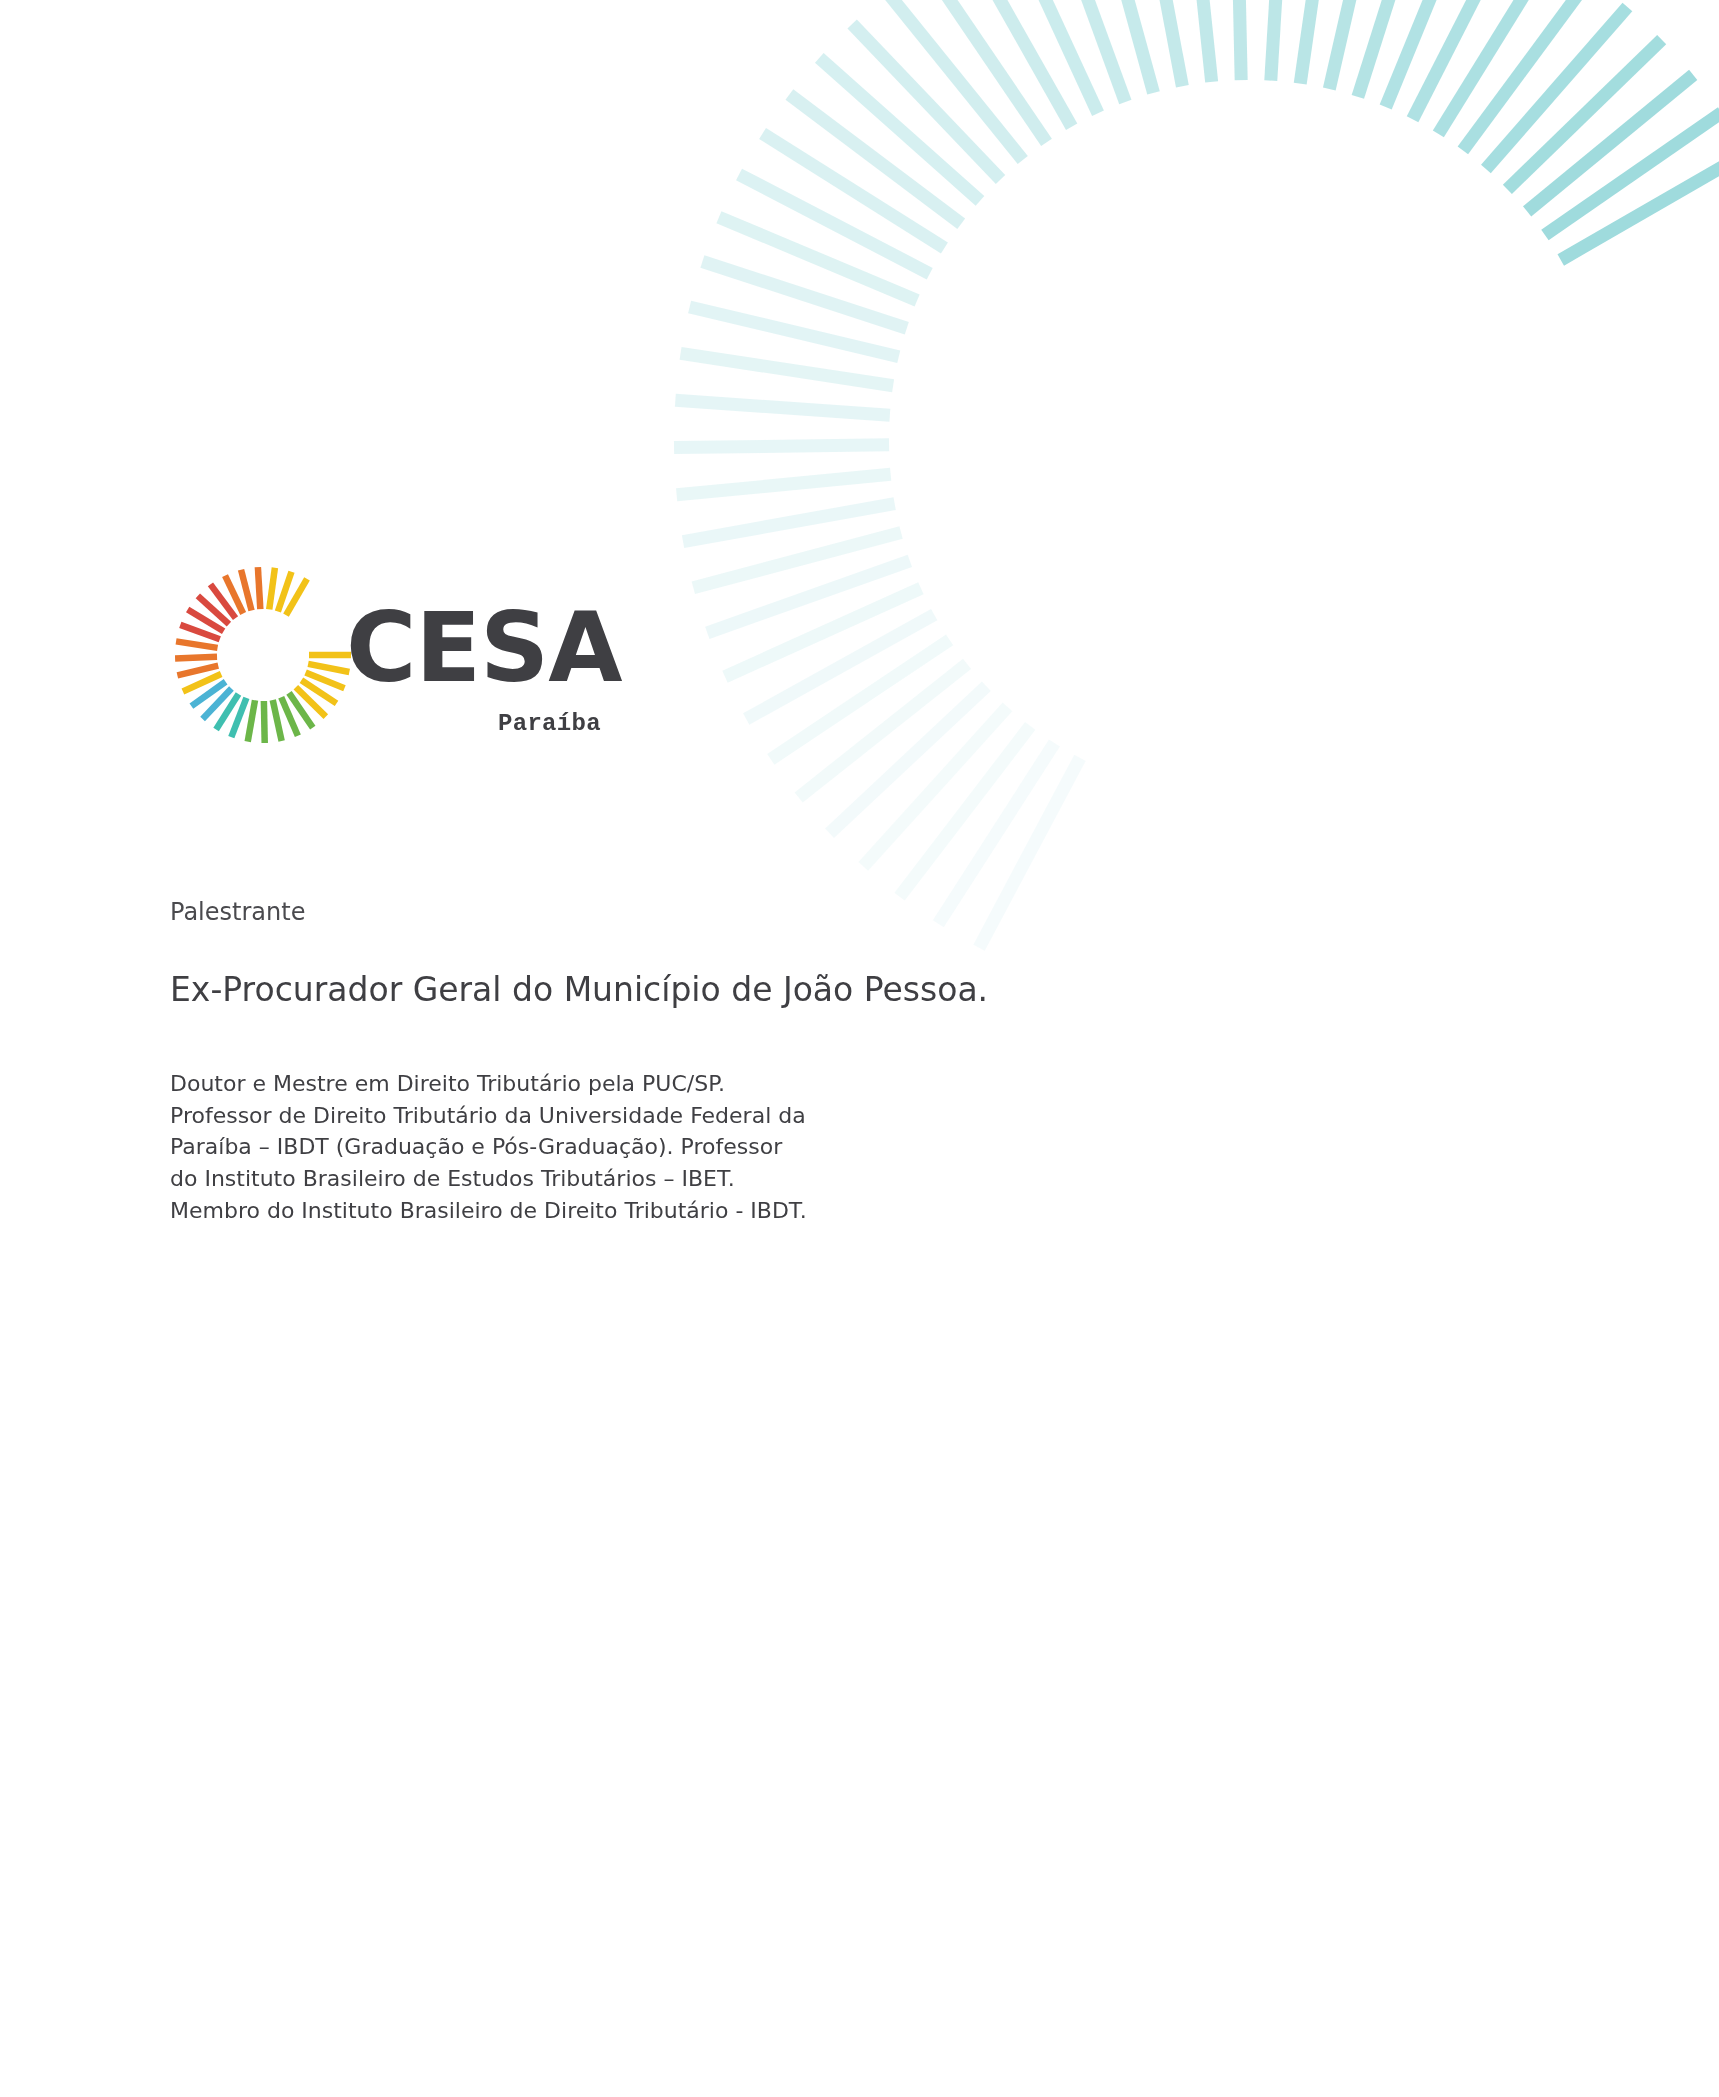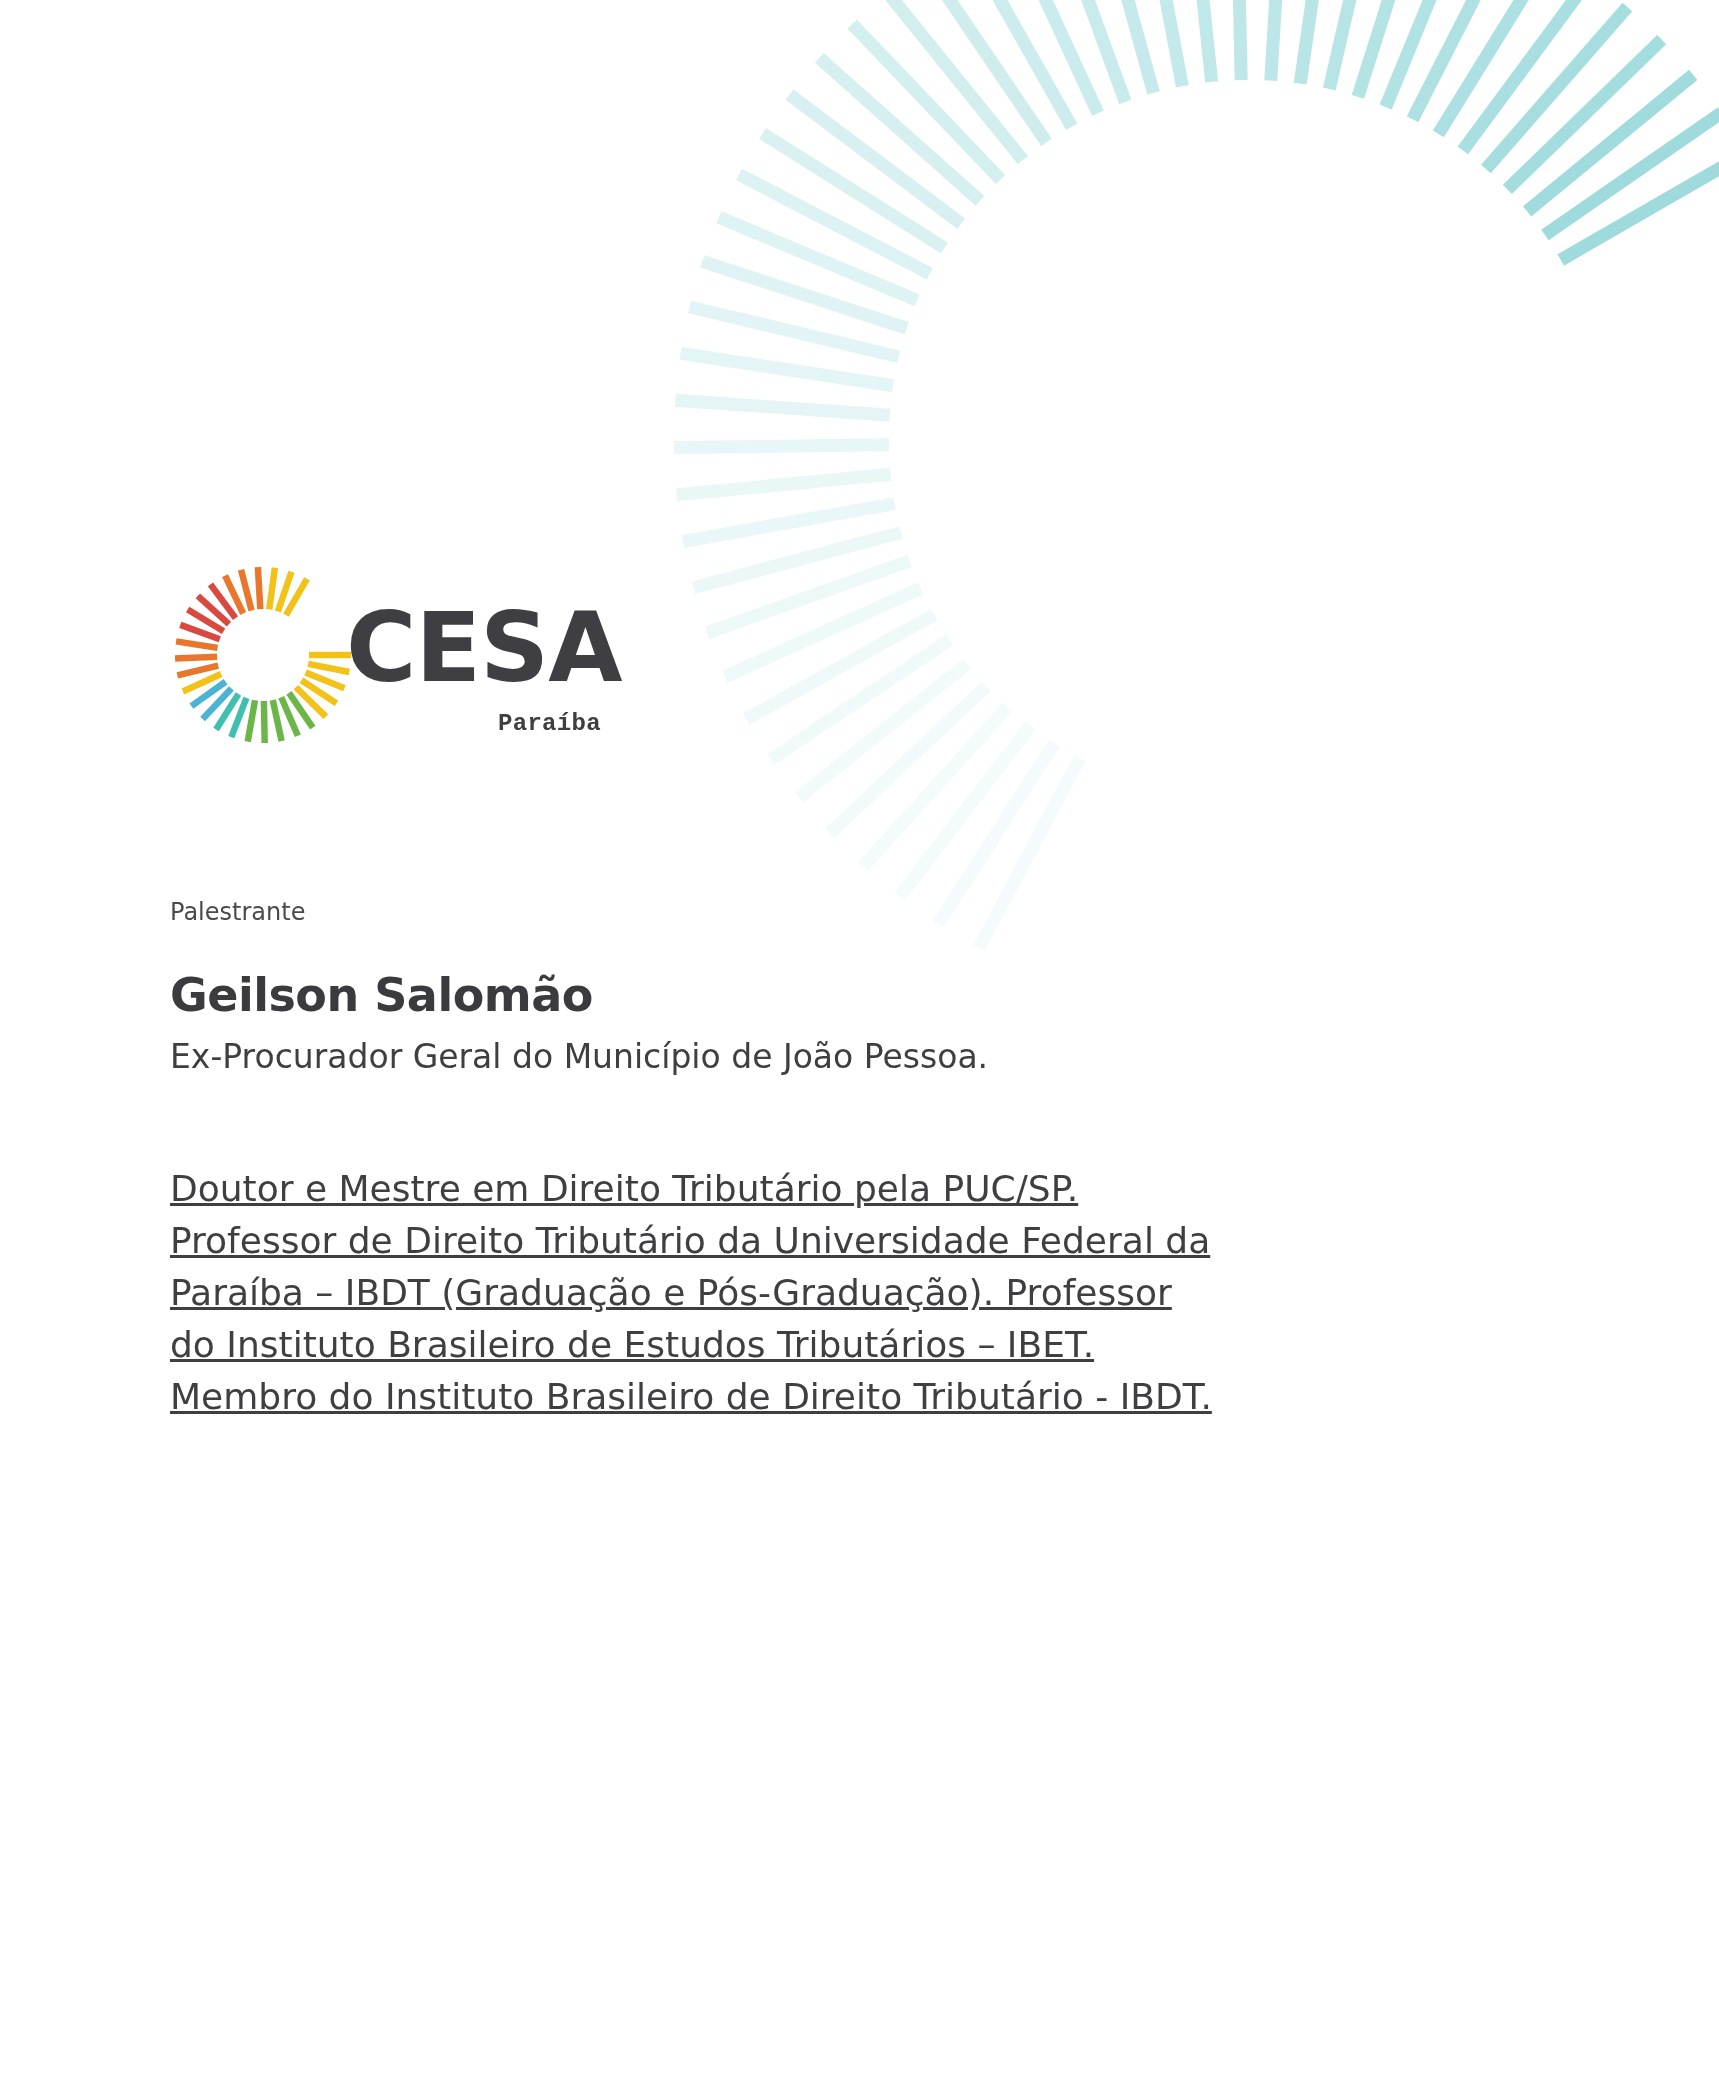--- a/index.html
+++ b/index.html
@@ -87,25 +87,24 @@
     letter-spacing: -0.5px;
   }
   .speaker-title {
     font-size: 33px;
     font-weight: normal;
     color: #3f3f43;
     margin: 0;
     line-height: 1.3;
   }
   .bio {
-    margin: 84px 0 0 0;
-    font-size: 36px;
+    margin: 56px 0 0 0;
+    font-size: 22px;
     line-height: 1.45;
     color: #3f3f43;
-    text-decoration: underline;
   }
   .bio-line {
     display: block;
   }
 </style>
 </head>
 <body>
 
 <svg id="burst" viewBox="0 0 1180 1180" aria-hidden="true">
   <g id="burst-rays" stroke-linecap="butt">
@@ -190,21 +189,20 @@
         <line x1="140.14" y1="103.86" x2="181.35" y2="111.96" stroke="#f2c218" stroke-width="6.5"></line>
         <line x1="141.00" y1="95.00" x2="183.00" y2="95.00" stroke="#f2c218" stroke-width="6.5"></line>
       </g>
   </svg>
   <div id="logo-word">CESA</div>
   <div id="logo-sub">Paraíba</div>
 </div>
 
 <div id="content">
   <p class="role-label">Palestrante</p>
-  <h1 class="speaker-name">Geilson Salomão</h1>
   <p class="speaker-title">Ex-Procurador Geral do Município de João Pessoa.</p>
   <div class="bio">
     <span class="bio-line">Doutor e Mestre em Direito Tributário pela PUC/SP.</span>
     <span class="bio-line">Professor de Direito Tributário da Universidade Federal da</span>
     <span class="bio-line">Paraíba – IBDT (Graduação e Pós-Graduação). Professor</span>
     <span class="bio-line">do Instituto Brasileiro de Estudos Tributários – IBET.</span>
     <span class="bio-line">Membro do Instituto Brasileiro de Direito Tributário - IBDT.</span>
   </div>
 </div>
 

